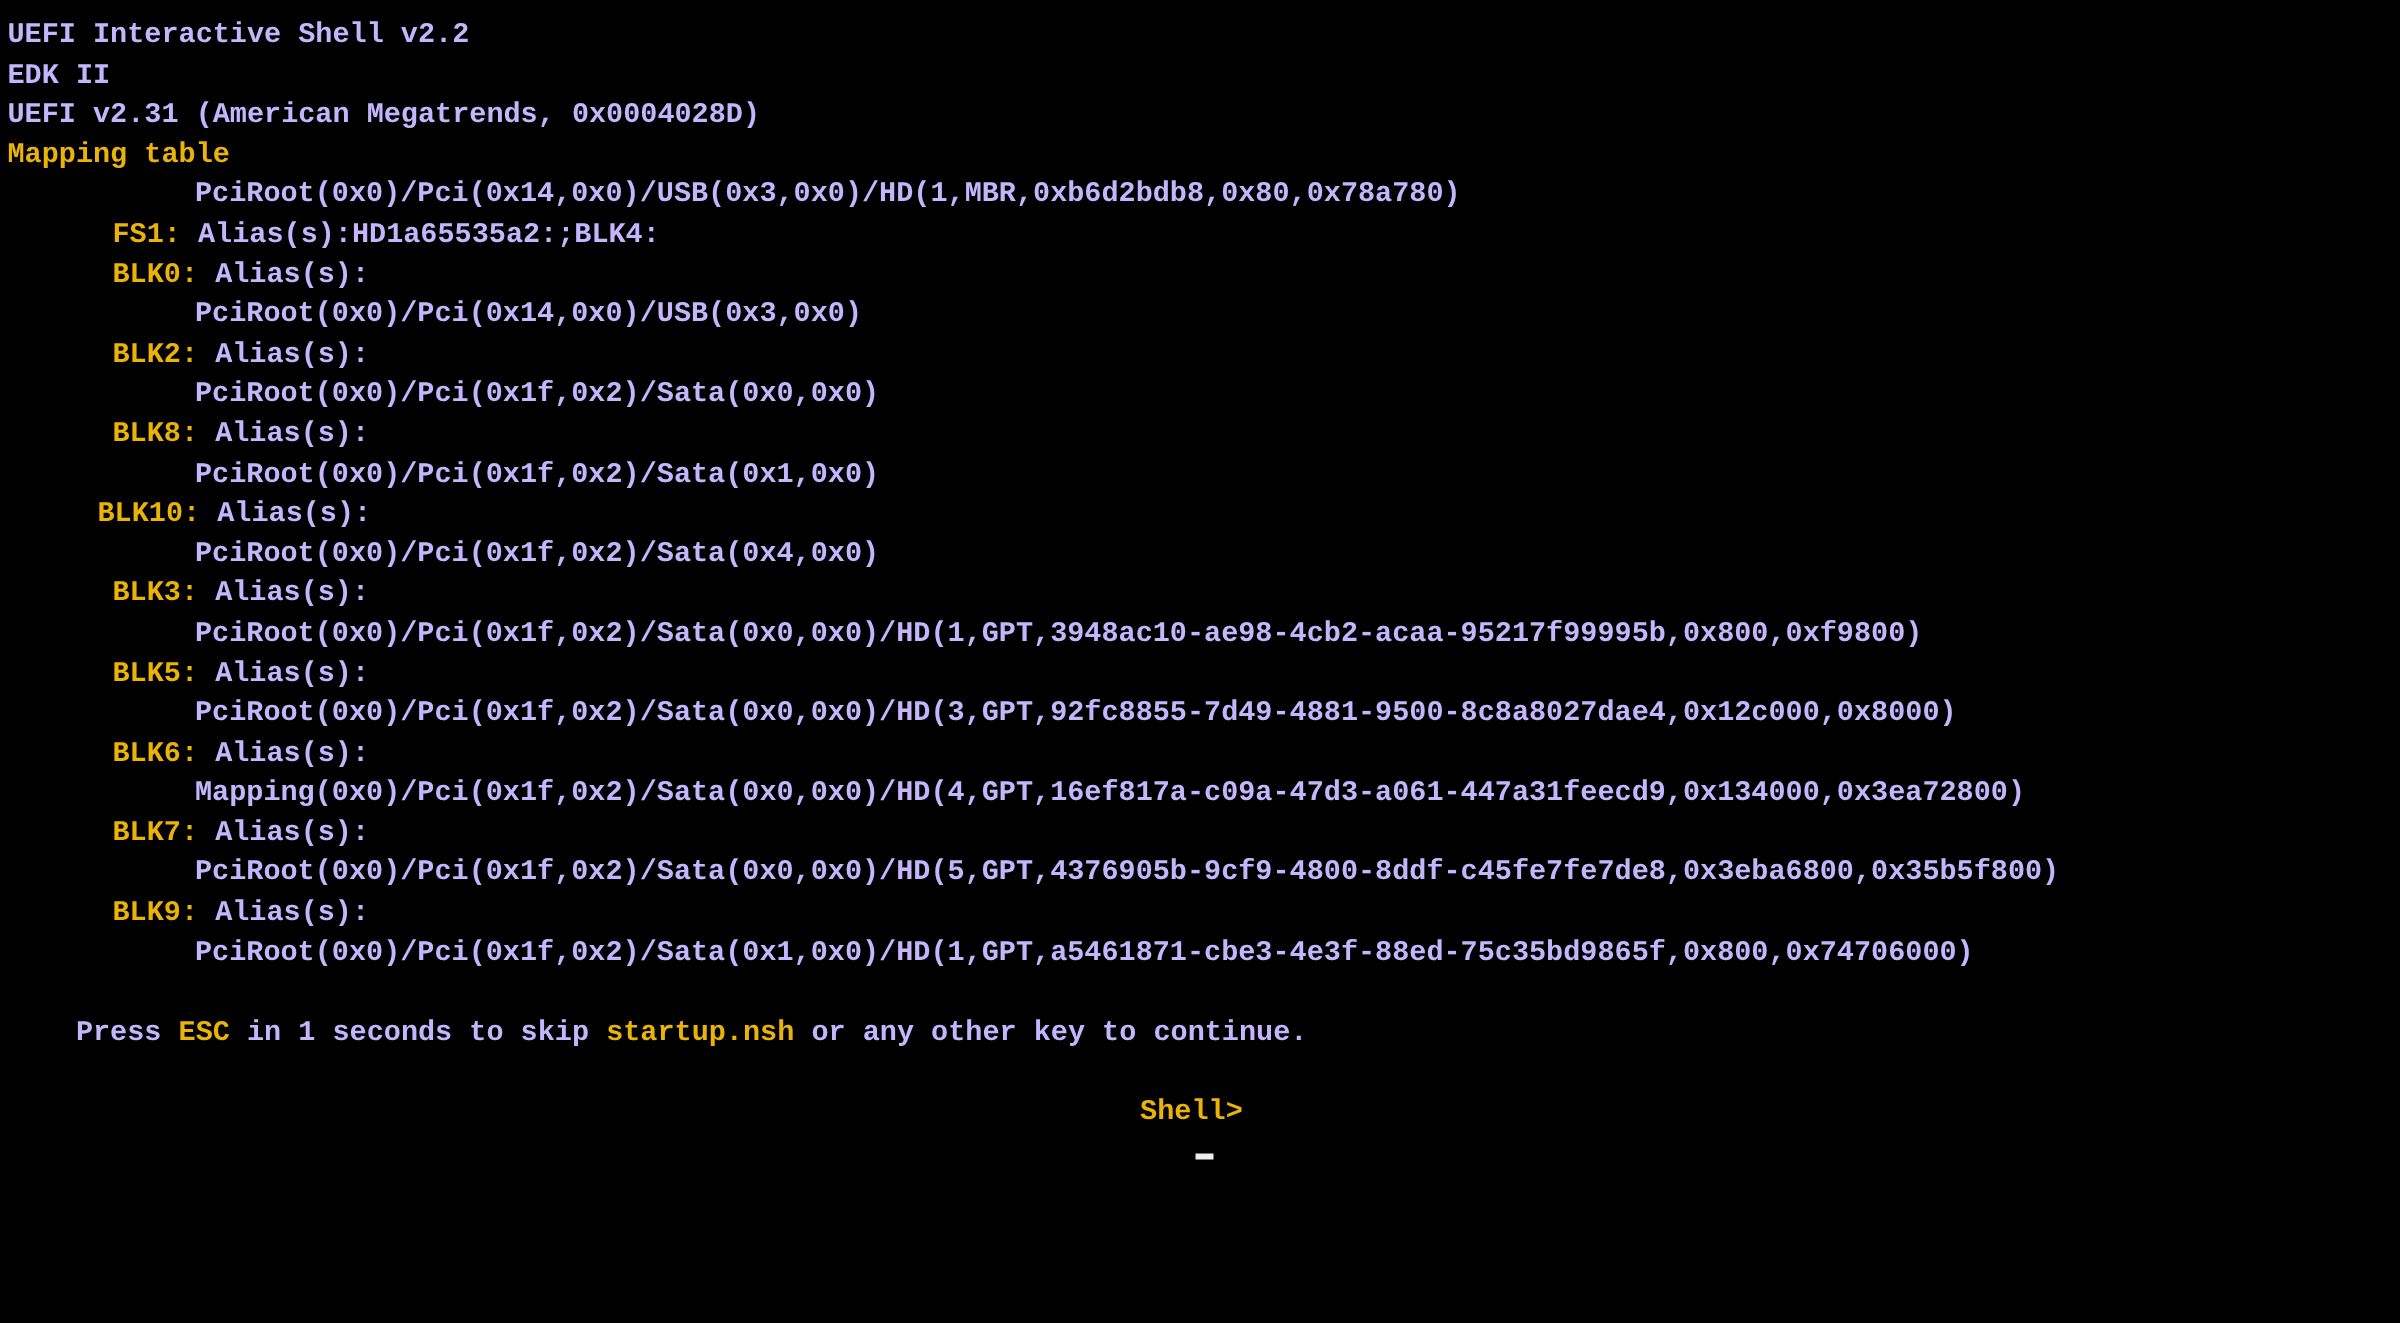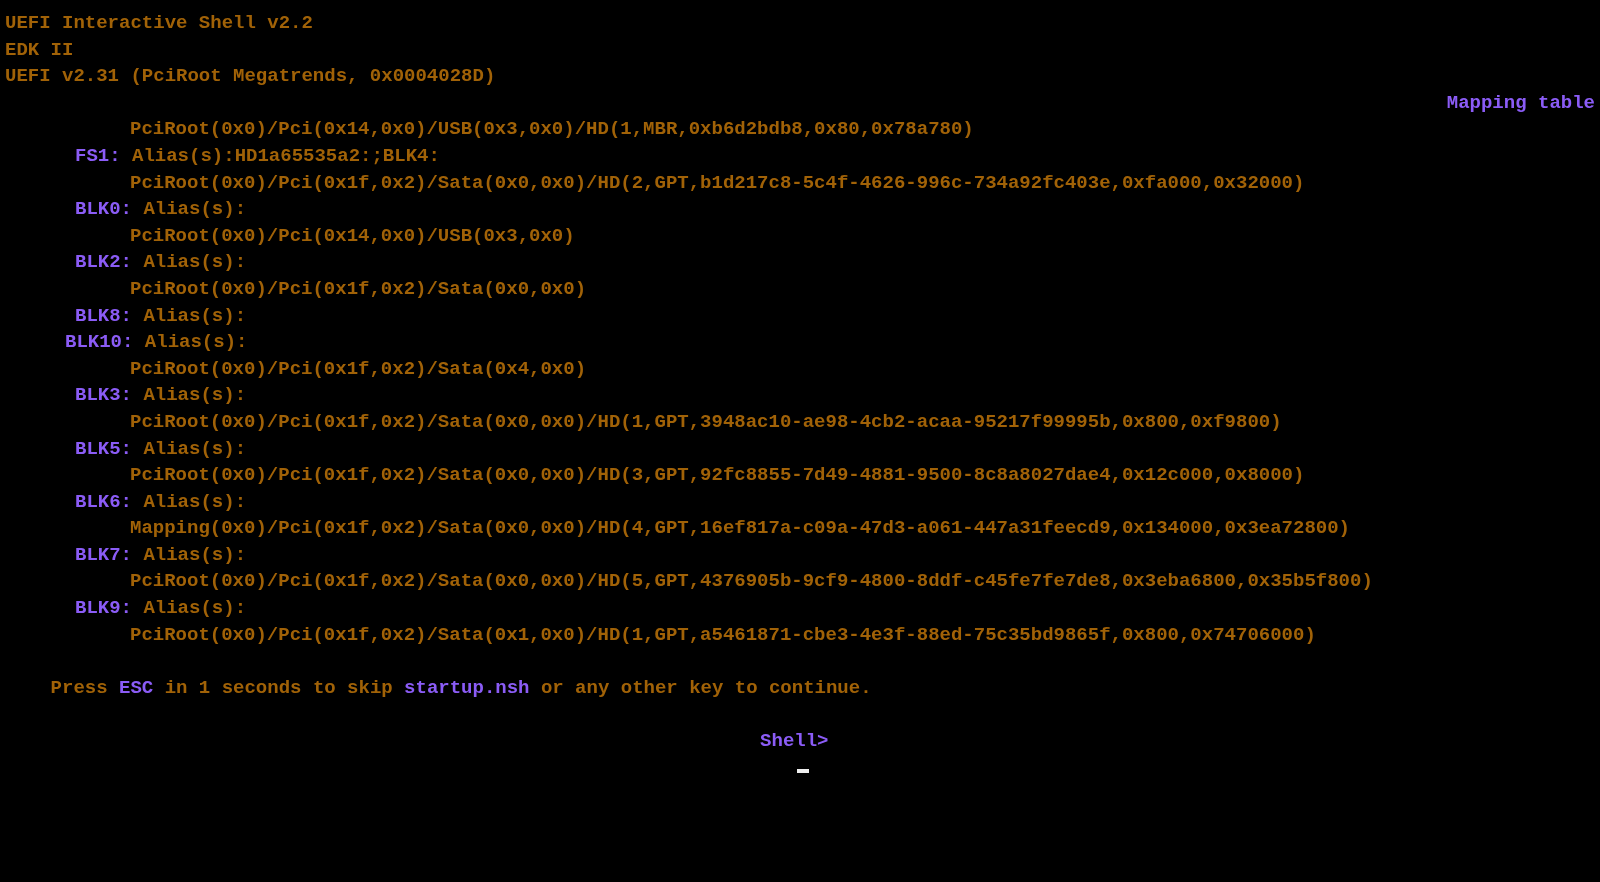--- a/index.html
+++ b/index.html
@@ -12,52 +12,52 @@
       padding: 10px 5px;
       width: 1600px;
       height: 882px;
       overflow: hidden;
       font-weight: bold;
     }
     .line { white-space: pre; }
     .indent1 { padding-left: 70px; }
     .indent2 { padding-left: 125px; }
     .indent3 { padding-left: 60px; }
-    .yellow { color: #8b5cf6; text-align: right; }
-    .white { color: #a16207; }
+    .yellow { color: #eab308; }
+    .white { color: #c4b5fd; }
     .prompt-row { display: flex; align-items: center; flex-direction: column; }
     .cursor {
       display: inline-block;
       width: 12px;
       height: 4px;
       background: #eee;
       margin-left: 6px;
       margin-top: 14px;
       animation: blink 1s steps(1) infinite;
     }
     @keyframes blink { 50% { opacity: 0; } }
   </style>
 </head>
 <body>
 
 <div>
   <div class="line white">UEFI Interactive Shell v2.2</div>
   <div class="line white">EDK II</div>
-  <div class="line white">UEFI v2.31 (PciRoot Megatrends, 0x0004028D)</div>
+  <div class="line white">UEFI v2.31 (American Megatrends, 0x0004028D)</div>
   <div class="line yellow">Mapping table</div>
 
   <div id="mappings">
       <div class="line indent2 white">PciRoot(0x0)/Pci(0x14,0x0)/USB(0x3,0x0)/HD(1,MBR,0xb6d2bdb8,0x80,0x78a780)</div>
       <div class="line indent1"><span class="yellow">FS1:</span><span class="white"> Alias(s):</span><span class="white">HD1a65535a2:;BLK4:</span></div>
-      <div class="line indent2 white">PciRoot(0x0)/Pci(0x1f,0x2)/Sata(0x0,0x0)/HD(2,GPT,b1d217c8-5c4f-4626-996c-734a92fc403e,0xfa000,0x32000)</div>
       <div class="line indent1"><span class="yellow">BLK0:</span><span class="white"> Alias(s):</span><span class="white"></span></div>
       <div class="line indent2 white">PciRoot(0x0)/Pci(0x14,0x0)/USB(0x3,0x0)</div>
       <div class="line indent1"><span class="yellow">BLK2:</span><span class="white"> Alias(s):</span><span class="white"></span></div>
       <div class="line indent2 white">PciRoot(0x0)/Pci(0x1f,0x2)/Sata(0x0,0x0)</div>
       <div class="line indent1"><span class="yellow">BLK8:</span><span class="white"> Alias(s):</span><span class="white"></span></div>
+      <div class="line indent2 white">PciRoot(0x0)/Pci(0x1f,0x2)/Sata(0x1,0x0)</div>
       <div class="line indent3"><span class="yellow">BLK10:</span><span class="white"> Alias(s):</span><span class="white"></span></div>
       <div class="line indent2 white">PciRoot(0x0)/Pci(0x1f,0x2)/Sata(0x4,0x0)</div>
       <div class="line indent1"><span class="yellow">BLK3:</span><span class="white"> Alias(s):</span><span class="white"></span></div>
       <div class="line indent2 white">PciRoot(0x0)/Pci(0x1f,0x2)/Sata(0x0,0x0)/HD(1,GPT,3948ac10-ae98-4cb2-acaa-95217f99995b,0x800,0xf9800)</div>
       <div class="line indent1"><span class="yellow">BLK5:</span><span class="white"> Alias(s):</span><span class="white"></span></div>
       <div class="line indent2 white">PciRoot(0x0)/Pci(0x1f,0x2)/Sata(0x0,0x0)/HD(3,GPT,92fc8855-7d49-4881-9500-8c8a8027dae4,0x12c000,0x8000)</div>
       <div class="line indent1"><span class="yellow">BLK6:</span><span class="white"> Alias(s):</span><span class="white"></span></div>
       <div class="line indent2 white">Mapping(0x0)/Pci(0x1f,0x2)/Sata(0x0,0x0)/HD(4,GPT,16ef817a-c09a-47d3-a061-447a31feecd9,0x134000,0x3ea72800)</div>
       <div class="line indent1"><span class="yellow">BLK7:</span><span class="white"> Alias(s):</span><span class="white"></span></div>
       <div class="line indent2 white">PciRoot(0x0)/Pci(0x1f,0x2)/Sata(0x0,0x0)/HD(5,GPT,4376905b-9cf9-4800-8ddf-c45fe7fe7de8,0x3eba6800,0x35b5f800)</div>

